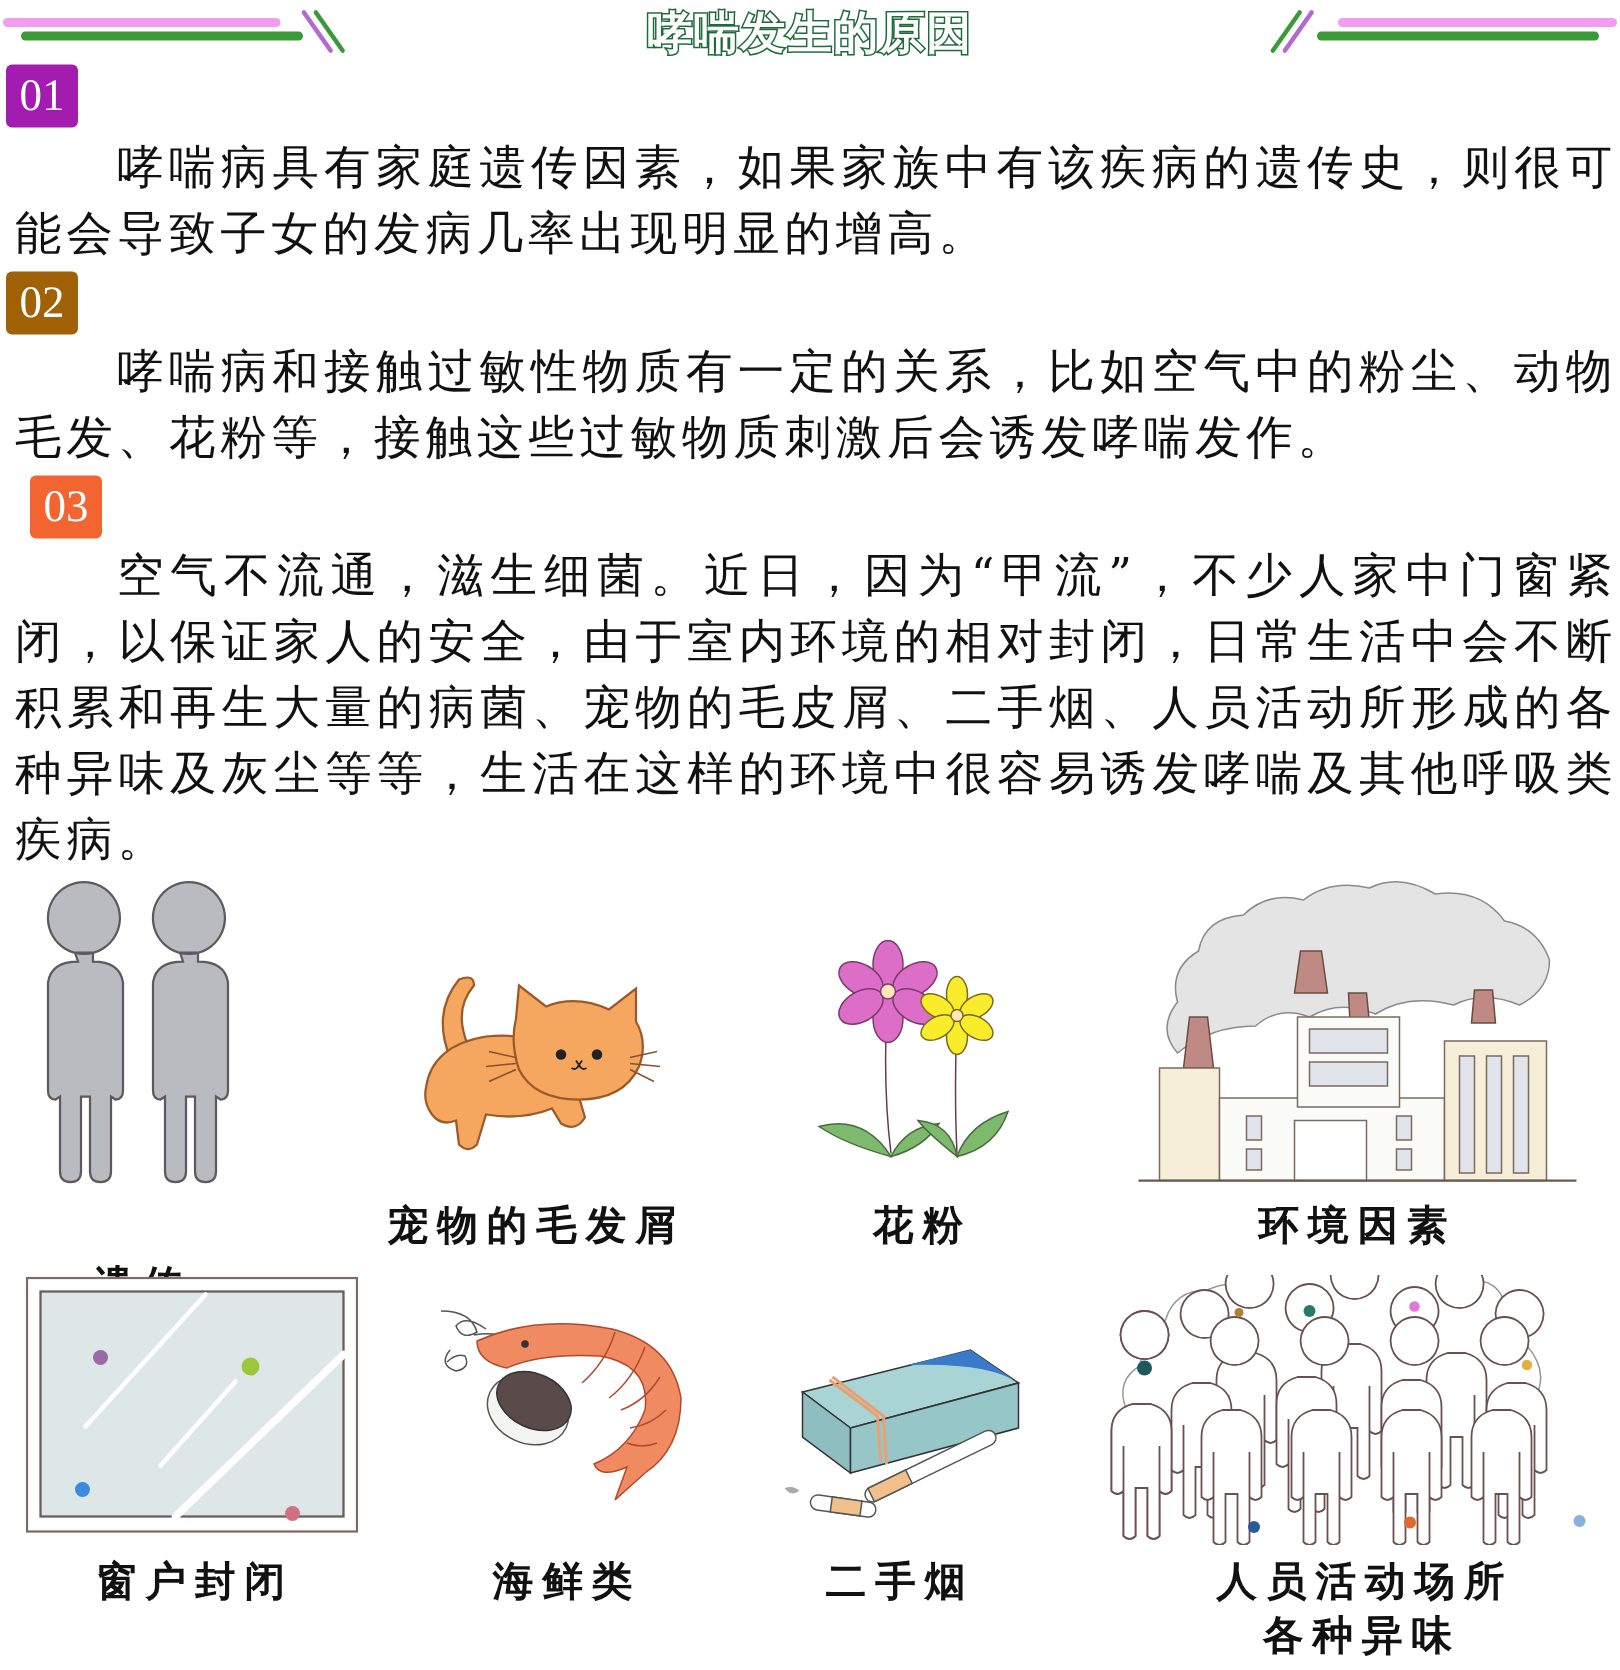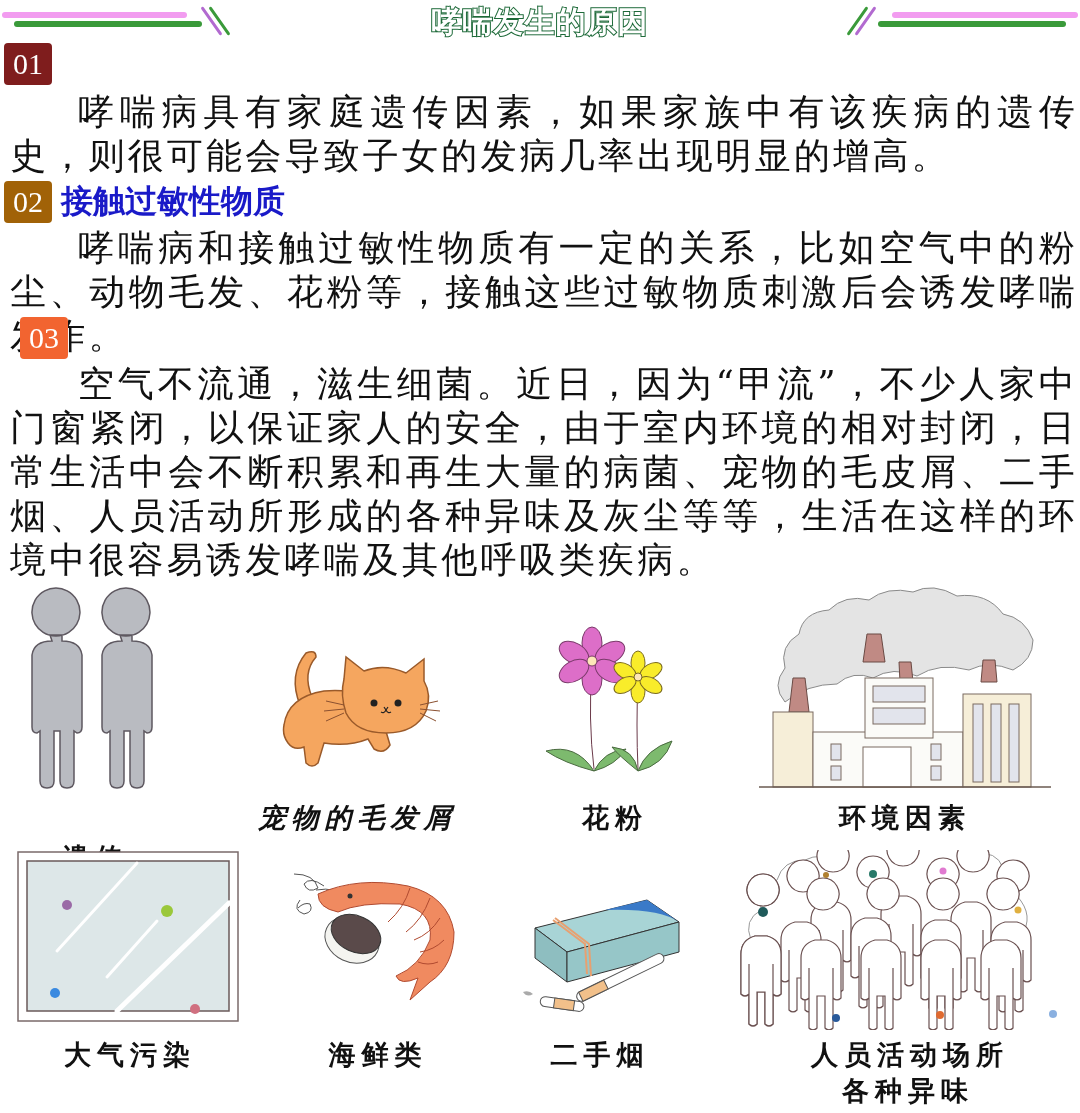--- a/index.html
+++ b/index.html
@@ -26,21 +26,21 @@
   .badge {
     width: 48px; height: 42px; border-radius: 4px; color: #fff;
     font-family: "Liberation Serif", serif; font-size: 30px; line-height: 42px; text-align: center;
     margin-right: 9px;
   }
   .section-title {
     font-family: "DejaVu Sans", sans-serif; font-weight: bold; font-size: 32px; color: #1a1ac8; letter-spacing: 0px;
   }
   .para {
     position: absolute; left: 10px; width: 1068px;
-    font-size: 36px; line-height: 44px; letter-spacing: 3.2px;
+    font-size: 31px; line-height: 44px; letter-spacing: 3.2px;
     text-align: justify; text-indent: 68px;
   }
 
   
   .cell { position: absolute; }
   .cell svg { display: block; }
   .caption {
     position: absolute; text-align: center; font-family: "DejaVu Sans", sans-serif;
     font-weight: bold; font-size: 27px; letter-spacing: 6px; color: #111; line-height: 36px;
   }
@@ -56,27 +56,26 @@
 
   <div class="title">哮喘发生的原因</div>
 
   <div class="slash" style="left:856px; top:4px; background:#3a9a3a; transform:rotate(35deg);"></div>
   <div class="slash" style="left:864px; top:4px; background:#b26ad0; transform:rotate(35deg);"></div>
   <div class="deco-line pink" style="left:892px; top:12px; width:186px;"></div>
   <div class="deco-line green" style="left:878px; top:21px; width:188px;"></div>
 </div>
 
 <div class="section-head" style="top:43px;">
-  <div class="badge" style="background:#7f1d1d;">01</div>
+  <div class="badge" style="background:#a21caf;">01</div>
 </div>
 <div class="para" style="top:90px;">哮喘病具有家庭遗传因素，如果家族中有该疾病的遗传史，则很可能会导致子女的发病几率出现明显的增高。</div>
 
 <div class="section-head" style="top:181px;">
   <div class="badge" style="background:#a16207;">02</div>
-  <div class="section-title">接触过敏性物质</div>
 </div>
 <div class="para" style="top:226px;">哮喘病和接触过敏性物质有一定的关系，比如空气中的粉尘、动物毛发、花粉等，接触这些过敏物质刺激后会诱发哮喘发作。</div>
 
 <div class="section-head" style="top:317px;padding-left:16px;">
   <div class="badge" style="background:#f26430;">03</div>
 </div>
 <div class="para" style="top:362px;">空气不流通，滋生细菌。近日，因为“甲流”，不少人家中门窗紧闭，以保证家人的安全，由于室内环境的相对封闭，日常生活中会不断积累和再生大量的病菌、宠物的毛皮屑、二手烟、人员活动所形成的各种异味及灰尘等等，生活在这样的环境中很容易诱发哮喘及其他呼吸类疾病。</div>
 
 <div class="cell" style="left:20px; top:585px;">
   <svg width="145" height="205" viewBox="0 0 145 205">
@@ -97,21 +96,21 @@
     </g>
     <circle cx="104" cy="58" r="3.5" fill="#222"></circle>
     <circle cx="128" cy="58" r="3.5" fill="#222"></circle>
     <path d="M114 62 l2 3 l2 -3 M116 65 q-2 4 -5 2 M116 65 q2 4 5 2" stroke="#222" stroke-width="1.2" fill="none"></path>
     <g stroke="#8a5030" stroke-width="1" fill="none">
       <path d="M74 60 l-18 -4 M74 64 l-20 2 M74 68 l-18 8"></path>
       <path d="M150 60 l18 -4 M150 64 l20 2 M150 68 l16 8"></path>
     </g>
   </svg>
 </div>
-<div class="caption" style="left:250px; top:800px; width:215px;font-style:italic;">宠物的毛发屑</div>
+<div class="caption" style="left:250px; top:800px; width:215px;">宠物的毛发屑</div>
 
 <div class="cell" style="left:540px; top:625px;">
   <svg width="140" height="150" viewBox="0 0 140 150">
     <g stroke="#6b3a4a" stroke-width="1" fill="none">
       <path d="M52 36 q-4 60 2 108"></path>
       <path d="M98 52 q-2 50 0 92"></path>
     </g>
     <g fill="#7dba6e" stroke="#4a6a40" stroke-width="1">
       <path d="M54 146 q-30 -8 -48 -20 q30 -8 48 20 Z"></path>
       <path d="M54 146 q10 -20 32 -22 q-10 16 -32 22 Z"></path>
@@ -178,21 +177,21 @@
       <line x1="40" y1="100" x2="120" y2="12" stroke-width="3"></line>
       <line x1="90" y1="126" x2="140" y2="70" stroke-width="3"></line>
       <line x1="100" y1="160" x2="212" y2="52" stroke-width="5"></line>
     </g>
     <circle cx="50" cy="54" r="5" fill="#9a6aa6"></circle>
     <circle cx="150" cy="60" r="6" fill="#9ac83a"></circle>
     <circle cx="38" cy="142" r="5" fill="#3a8ae0"></circle>
     <circle cx="178" cy="158" r="5" fill="#d07080"></circle>
   </svg>
 </div>
-<div class="caption" style="left:55px; top:1037px; width:150px;">大气污染</div>
+<div class="caption" style="left:55px; top:1037px; width:150px;">窗户封闭</div>
 
 <div class="cell" style="left:290px; top:870px;">
   <svg width="175" height="140" viewBox="0 0 175 140">
     <path d="M4 4 q20 0 24 14 q-10 6 -14 -4 q6 -8 20 2 M10 30 q-8 10 4 14 q10 -2 6 -10 q-6 -2 -12 4 M26 20 q20 -4 36 10" stroke="#555" stroke-width="1" fill="none"></path>
     <ellipse cx="62" cy="70" rx="28" ry="22" fill="#f4f4f0" stroke="#555" transform="rotate(25 62 70)"></ellipse>
     <ellipse cx="66" cy="64" rx="26" ry="18" fill="#5a4a4a" stroke="#333" transform="rotate(25 66 64)"></ellipse>
     <g fill="#f08a60" stroke="#b04a30" stroke-width="1">
       <path d="M28 24 q40 -18 90 -8 q40 10 46 46 q0 34 -24 50 l-20 18 l8 -22 q-18 8 -22 -2 q24 -10 34 -36 q4 -30 -30 -36 q-40 -2 -62 8 q-20 -4 -20 -18 Z"></path>
     </g>
     <circle cx="60" cy="26" r="2.5" fill="#333"></circle>

